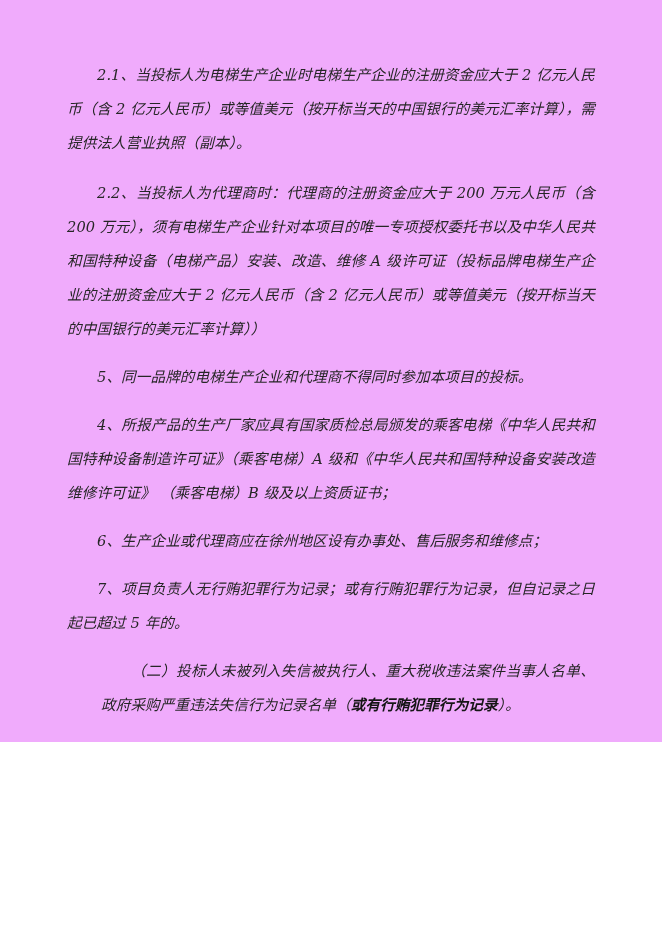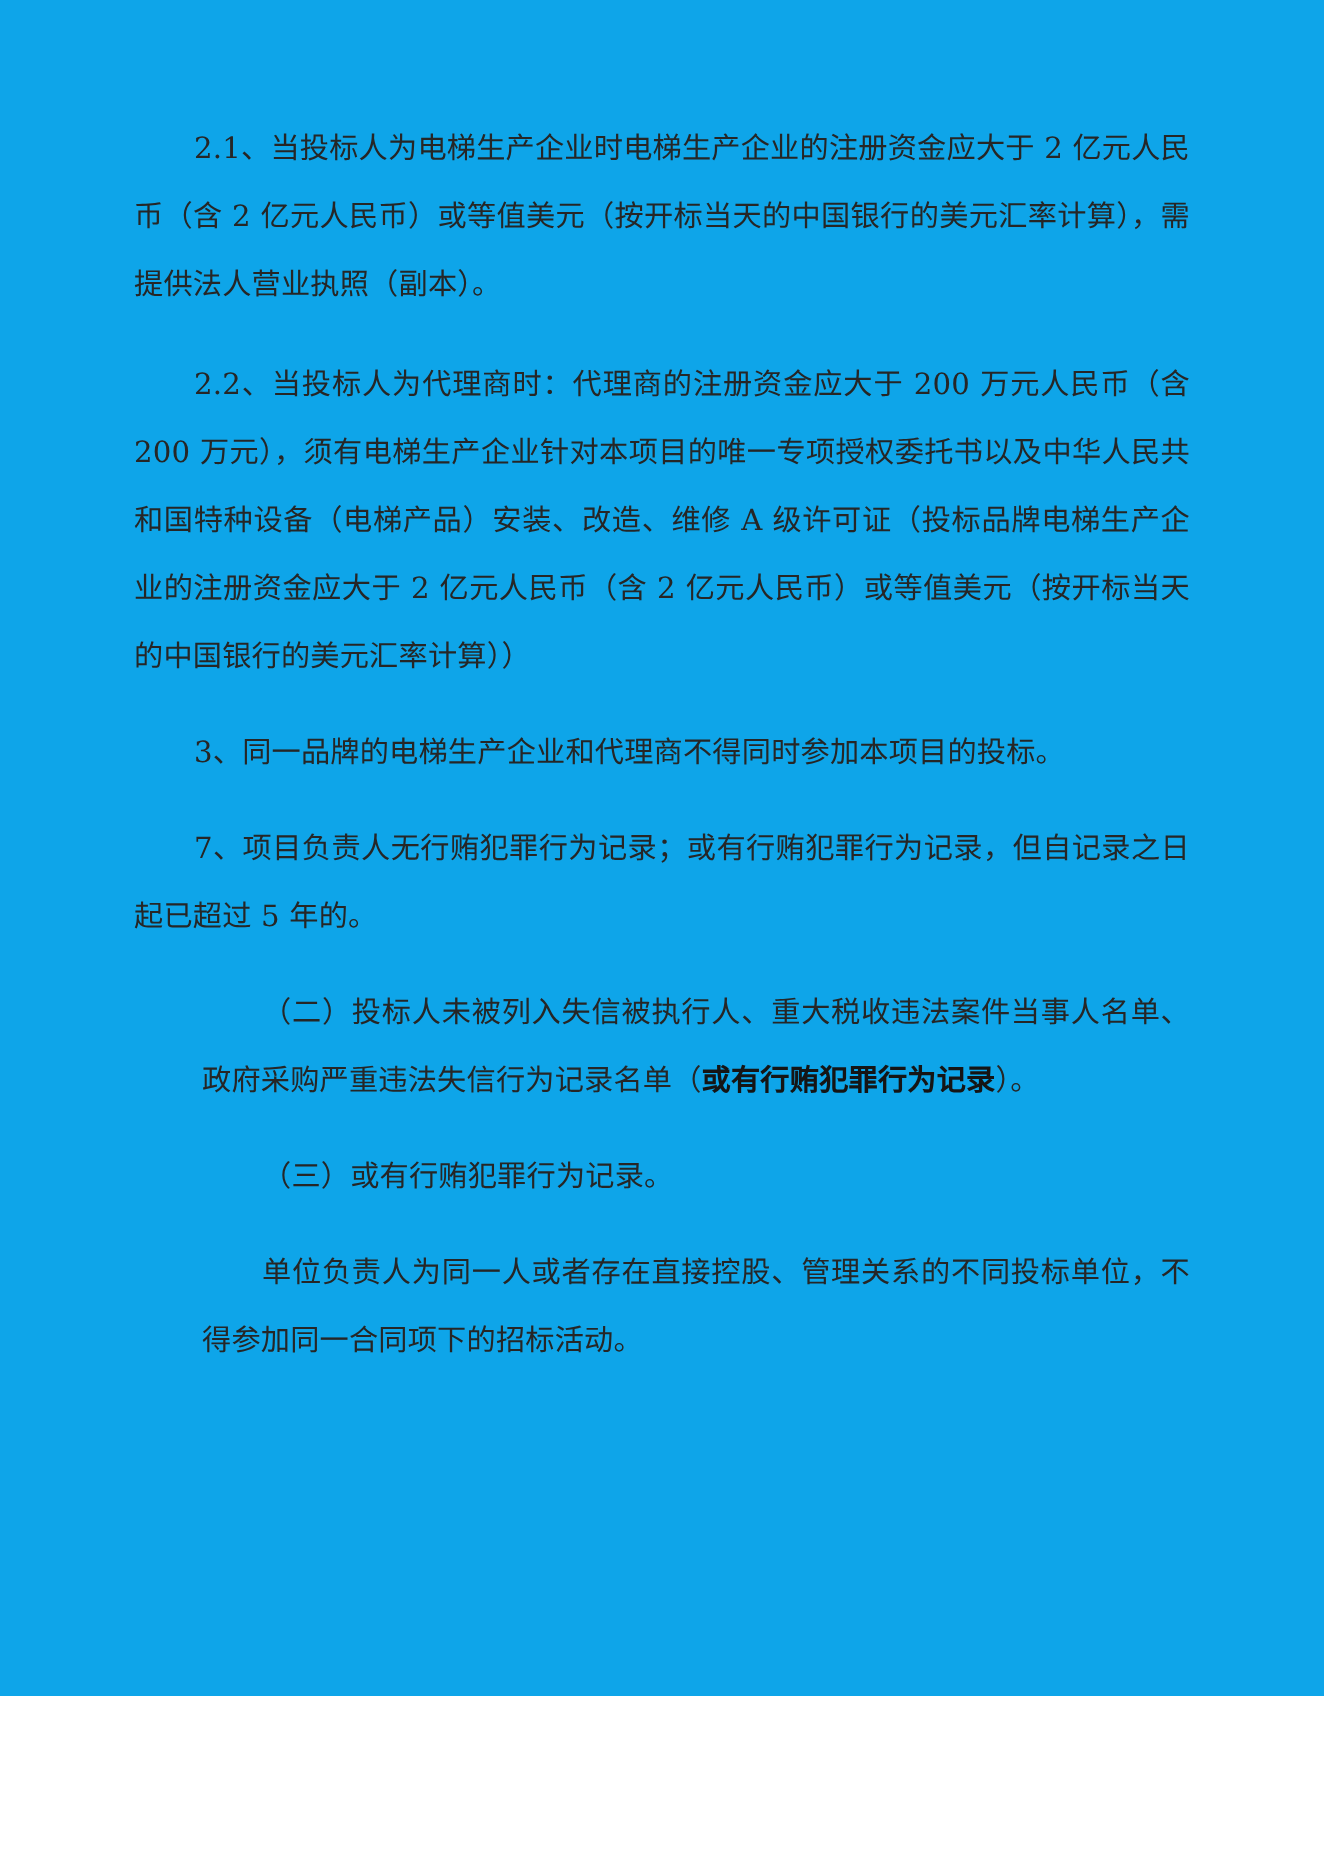--- a/index.html
+++ b/index.html
@@ -4,25 +4,26 @@
 <title>招标文件</title>
 <style>
   html, body {
     margin: 0;
     padding: 0;
     background: #ffffff;
   }
   .page {
     position: relative;
     width: 662px;
-    height: 848px;
-    background: #0ea5e9;
+    height: 742px;
+    background: #f0abfc;
     overflow: hidden;
     font-family: "DejaVu Serif", "Liberation Serif", serif;
     color: #1d1d1d;
+    font-style: italic;
     -webkit-font-smoothing: antialiased;
   }
   .content {
     position: absolute;
     left: 67px;
     top: 58px;
     width: 528px;
   }
   
   .p {
@@ -63,24 +64,26 @@
 </head>
 <body>
 
 <div class="page">
   <div class="content">
 
     <p class="p indent2">2.1、当投标人为电梯生产企业时电梯生产企业的注册资金应大于 2 亿元人民币（含 2 亿元人民币）或等值美元（按开标当天的中国银行的美元汇率计算），需提供法人营业执照（副本）。</p>
 
     <p class="p indent2 gap-s">2.2、当投标人为代理商时：代理商的注册资金应大于 200 万元人民币（含 200 万元），须有电梯生产企业针对本项目的唯一专项授权委托书以及中华人民共和国特种设备（电梯产品）安装、改造、维修 A 级许可证（投标品牌电梯生产企业的注册资金应大于 2 亿元人民币（含 2 亿元人民币）或等值美元（按开标当天的中国银行的美元汇率计算））</p>
 
-    <p class="p indent2 gap-m">3、同一品牌的电梯生产企业和代理商不得同时参加本项目的投标。</p>
+    <p class="p indent2 gap-m">5、同一品牌的电梯生产企业和代理商不得同时参加本项目的投标。</p>
+
+    <p class="p indent2 gap-m">4、所报产品的生产厂家应具有国家质检总局颁发的乘客电梯《中华人民共和国特种设备制造许可证》（乘客电梯）A 级和《中华人民共和国特种设备安装改造维修许可证》 （乘客电梯）B 级及以上资质证书；</p>
 
 
-
+    <p class="p indent2 gap-m">6、生产企业或代理商应在徐州地区设有办事处、售后服务和维修点；</p>
 
     <p class="p indent2 gap-m">7、项目负责人无行贿犯罪行为记录；或有行贿犯罪行为记录，但自记录之日起已超过 5 年的。</p>
 
 
     <p class="p block gap-m">
       <span>（二）投标人未被列入失信被执行人、重大税收违法案件当事人名单、政府采购严重违法失信行为记录名单（</span><span class="b">或有行贿犯罪行为记录</span><span>）。</span>
     </p>
 
     <p class="p block gap-m">（三）或有行贿犯罪行为记录。</p>
 

